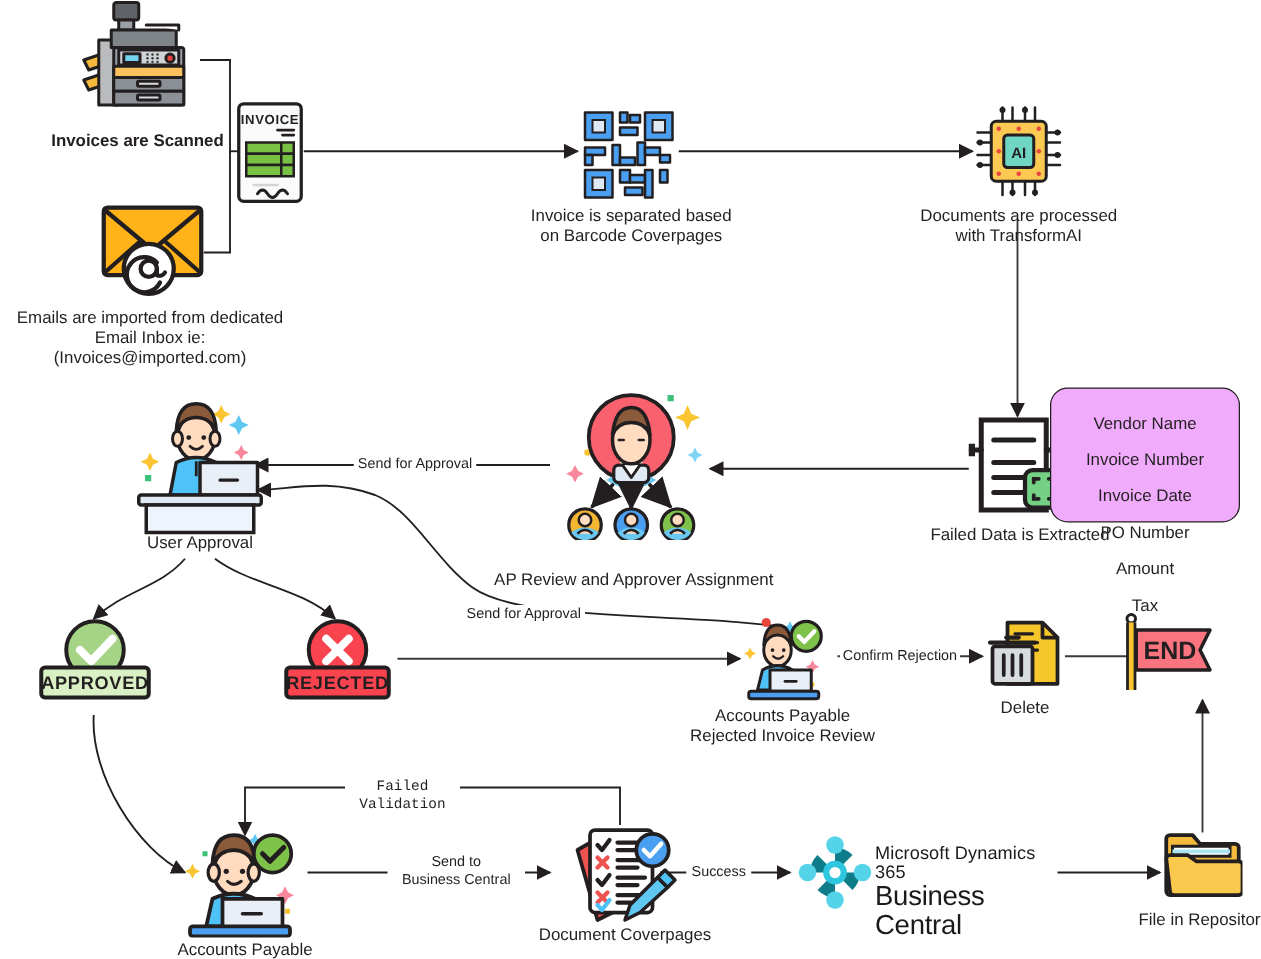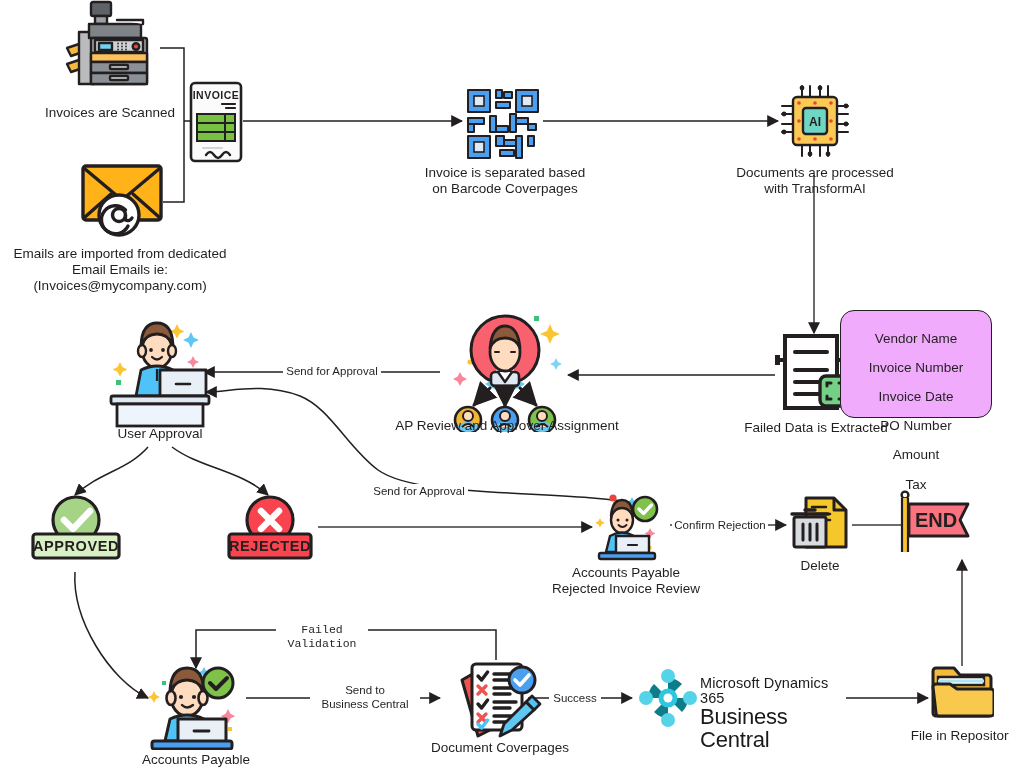--- a/index.html
+++ b/index.html
@@ -149,38 +149,38 @@
           <circle cx="71" cy="43.6" r="1"></circle>
         <circle cx="63" cy="46.6" r="1"></circle>
           <circle cx="67" cy="46.6" r="1"></circle>
           <circle cx="71" cy="46.6" r="1"></circle>
         <circle cx="63" cy="49.6" r="1"></circle>
           <circle cx="67" cy="49.6" r="1"></circle>
           <circle cx="71" cy="49.6" r="1"></circle>
       </g>
     </svg>
   </div>
-  <div class="cap" style="left:20px; top:105px; width:180px;">Invoices are Scanned</div>
+  <div class="cap" style="left:20px; top:105px; width:180px;font-weight:bold;">Invoices are Scanned</div>
 
   <div class="node" style="left:75px; top:160px; width:95px; height:80px;">
     <svg width="95" height="80" viewBox="0 0 95 80">
       <g stroke="#231f20" stroke-width="3.4" stroke-linejoin="round" stroke-linecap="round">
         <rect x="8" y="6" width="78" height="54" rx="3" fill="#ffb319"></rect>
         <path d="M10 9 L47 40 L84 9" fill="none"></path>
         <path d="M10 57 L36 34 M84 57 L58 34" fill="none"></path>
         <circle cx="44" cy="55" r="20" fill="#ffffff"></circle>
       </g>
       <g fill="none" stroke="#231f20" stroke-width="3.4" stroke-linecap="round">
         <circle cx="44" cy="55" r="6.5"></circle>
         <path d="M50.5 55 L50.5 60 A 5 5 0 0 0 57 58 M50.5 50 A 14 14 0 1 0 53 66"></path>
       </g>
     </svg>
   </div>
   <div class="cap" style="left:0px; top:246px; width:240px;">Emails are imported from dedicated
-Email Emails ie: (Invoices@mycompany.com)</div>
+Email Inbox ie: (Invoices@imported.com)</div>
 
   <div class="node" style="left:188px; top:80px; width:56px; height:84px;">
     <svg width="56" height="84" viewBox="0 0 56 84">
       <rect x="3" y="3" width="50" height="78" rx="4" fill="#fbfbfb" stroke="#231f20" stroke-width="2.6"></rect>
       <text x="28" y="19" text-anchor="middle" font-family="'Liberation Sans',sans-serif" font-size="10.5" font-weight="bold" fill="#231f20" letter-spacing=".5">INVOICE</text>
       <path d="M34 24 H47 M38 28 H47" stroke="#231f20" stroke-width="2.2" stroke-linecap="round"></path>
       <g stroke="#231f20" stroke-width="2">
         <rect x="9" y="34" width="38" height="9" fill="#79c143"></rect>
         <rect x="9" y="43" width="38" height="9" fill="#79c143"></rect>
         <rect x="9" y="52" width="38" height="9" fill="#79c143"></rect>
@@ -334,21 +334,21 @@
         <path d="M61 117 q6 -6 12 0" fill="#ffdcc0" stroke="#231f20" stroke-width="2"></path>
       </g>
       <g>
         <circle cx="104" cy="110" r="13" fill="#7ec24a" stroke="#231f20" stroke-width="2.6"></circle>
         <path d="M93 116 a13 13 0 0 0 22 0 q-11 -8 -22 0 z" fill="#6ac7ef"></path>
         <circle cx="104" cy="106" r="5" fill="#ffdcc0" stroke="#231f20" stroke-width="2"></circle>
         <path d="M98 117 q6 -6 12 0" fill="#ffdcc0" stroke="#231f20" stroke-width="2"></path>
       </g>
     </svg>
   </div>
-  <div class="cap" style="left:395px; top:418px; width:224px;">AP Review and Approver Assignment</div>
+  <div class="cap" style="left:395px; top:456px; width:224px;">AP Review and Approver Assignment</div>
 
   <div class="node" style="left:103px; top:318px; width:114px; height:110px;">
     <svg width="114" height="110" viewBox="0 0 114 110">
       <g>
         <path d="M74 6 l2.4 5 5 2.4 -5 2.4 -2.4 5 -2.4 -5 -5 -2.4 5 -2.4 z" fill="#fbc531"></path>
         <path d="M88 14 l2.6 5.4 5.4 2.6 -5.4 2.6 -2.6 5.4 -2.6 -5.4 -5.4 -2.6 5.4 -2.6 z" fill="#5fc8f2"></path>
         <path d="M90 38 l2 4 4 2 -4 2 -2 4 -2 -4 -4 -2 4 -2 z" fill="#f9879b"></path>
         <path d="M17 44 l2.4 5 5 2.4 -5 2.4 -2.4 5 -2.4 -5 -5 -2.4 5 -2.4 z" fill="#fbc531"></path>
         <rect x="13" y="62" width="5" height="5" fill="#3cc07a"></rect>
       </g>

